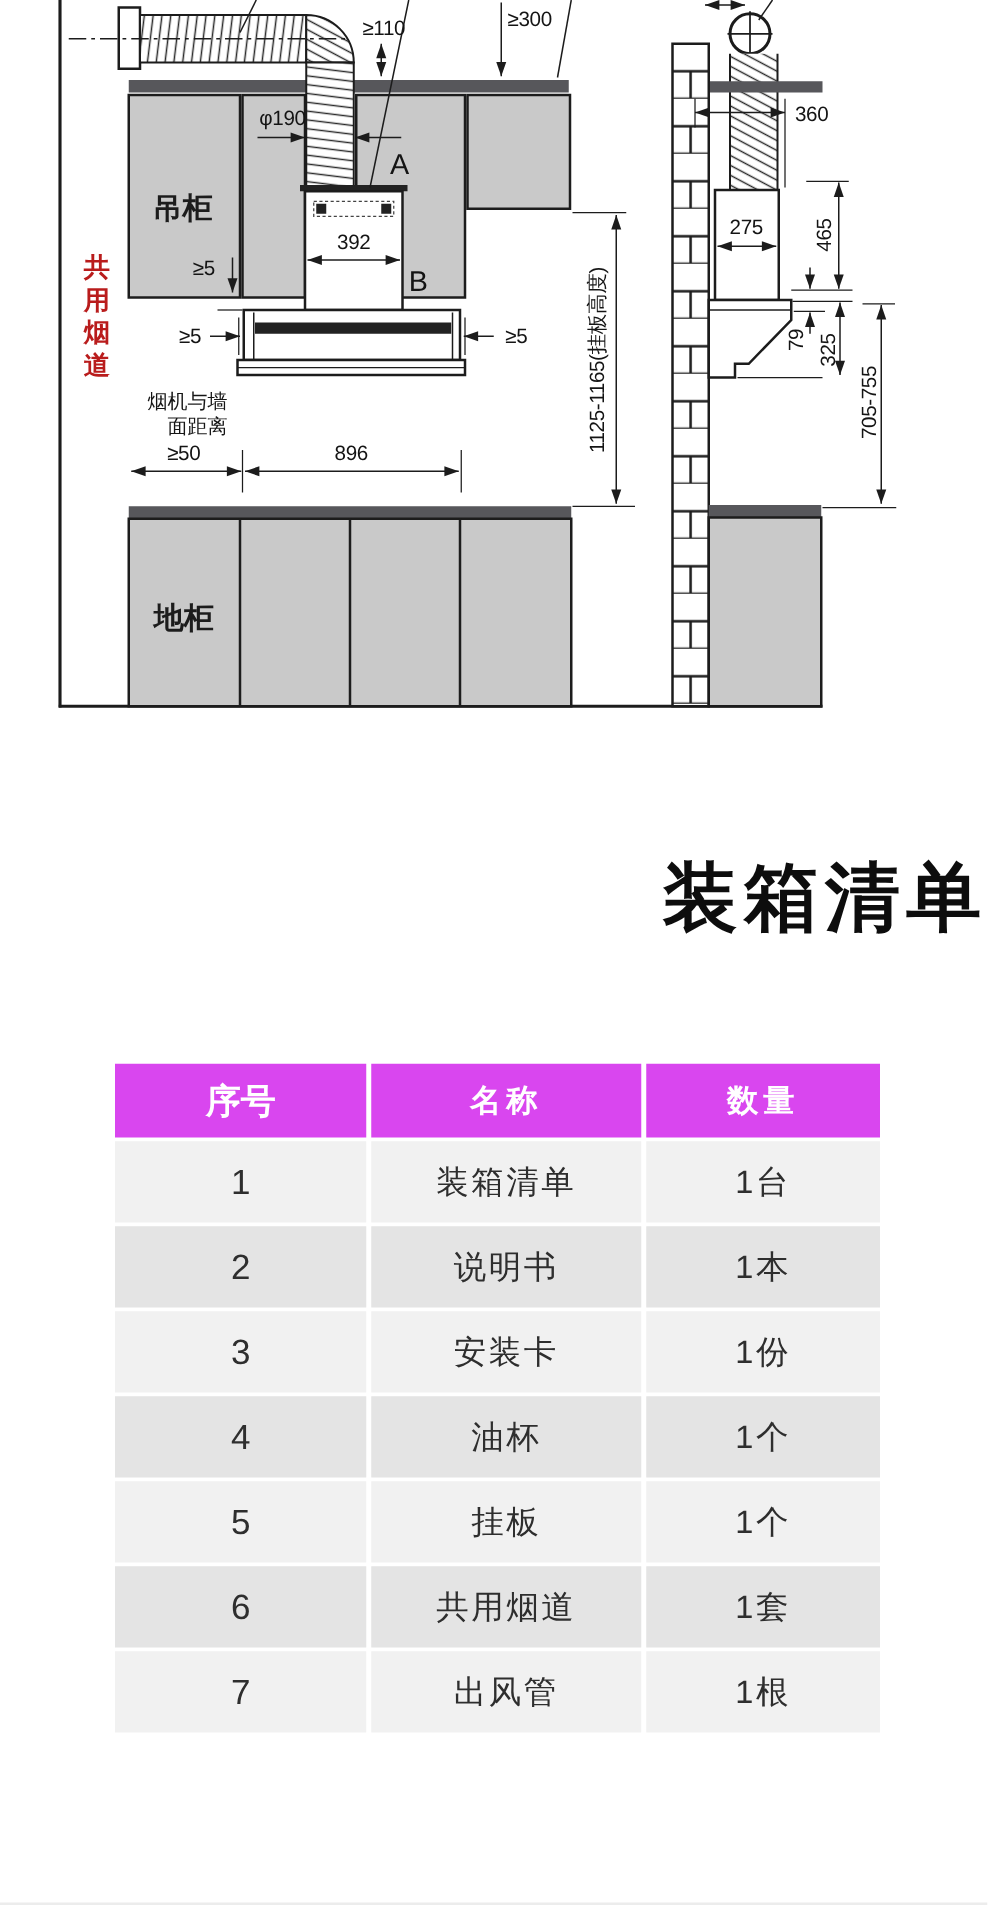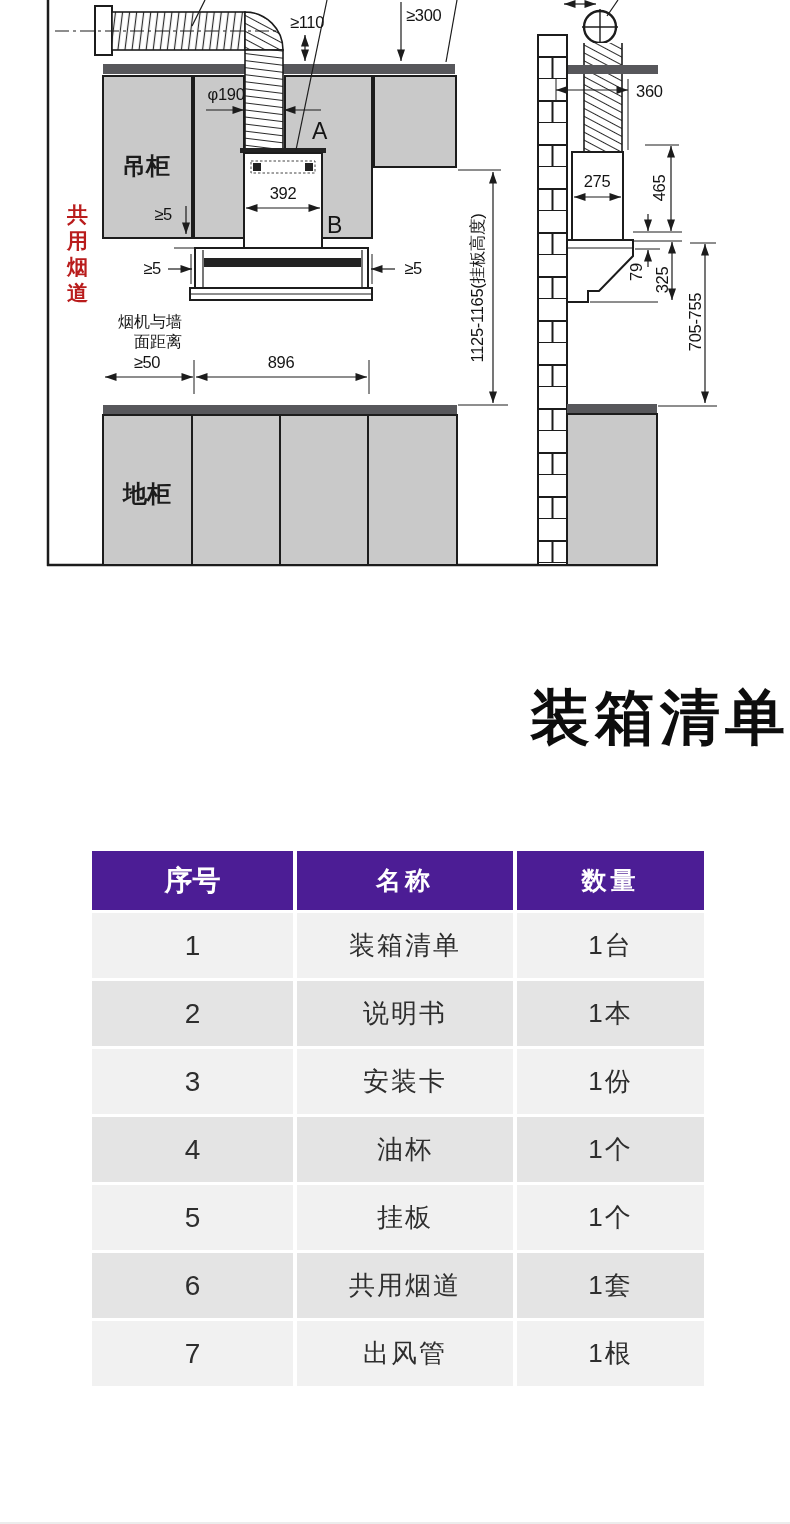--- a/index.html
+++ b/index.html
@@ -12,21 +12,21 @@
   svg .lbl{font-size:24px;font-weight:bold;fill:#1c1c1c;}
   svg .ab{font-size:23px;}
   .vtext{position:absolute;left:60px;top:202px;width:28px;font-size:21px;font-weight:bold;
          line-height:26px;word-break:break-all;color:#b91c1c;}
   .wallnote{position:absolute;left:110px;top:312px;width:72px;font-size:16px;font-weight:normal;
          line-height:19.5px;word-break:break-all;color:#161616;}
   .title{margin-top:87px;height:62px;text-align:right;font-size:60px;font-weight:900;
          letter-spacing:5px;color:#0d0d0d;line-height:62px;}
   .table-wrap{margin:99px 0 0 88px;width:624px;}
   table.packing{border-collapse:separate;border-spacing:4px 3px;width:620px;}
-  table.packing th{background:#4c1d95;color:#fff;font-size:25px;font-weight:bold;
+  table.packing th{background:#d946ef;color:#fff;font-size:25px;font-weight:bold;
          letter-spacing:4px;height:57px;text-align:center;}
   table.packing td{height:63px;text-align:center;color:#2e2e2e;font-size:26px;letter-spacing:2px;}
   table.packing .c-no{width:199px;font-size:28px;letter-spacing:0;}
   table.packing .c-name{width:214px;}
   table.packing .c-qty{width:185px;}
   tr.row-light td{background:#f1f1f1;}
   tr.row-dark td{background:#e4e4e4;}
 </style>
 </head>
 <body>

